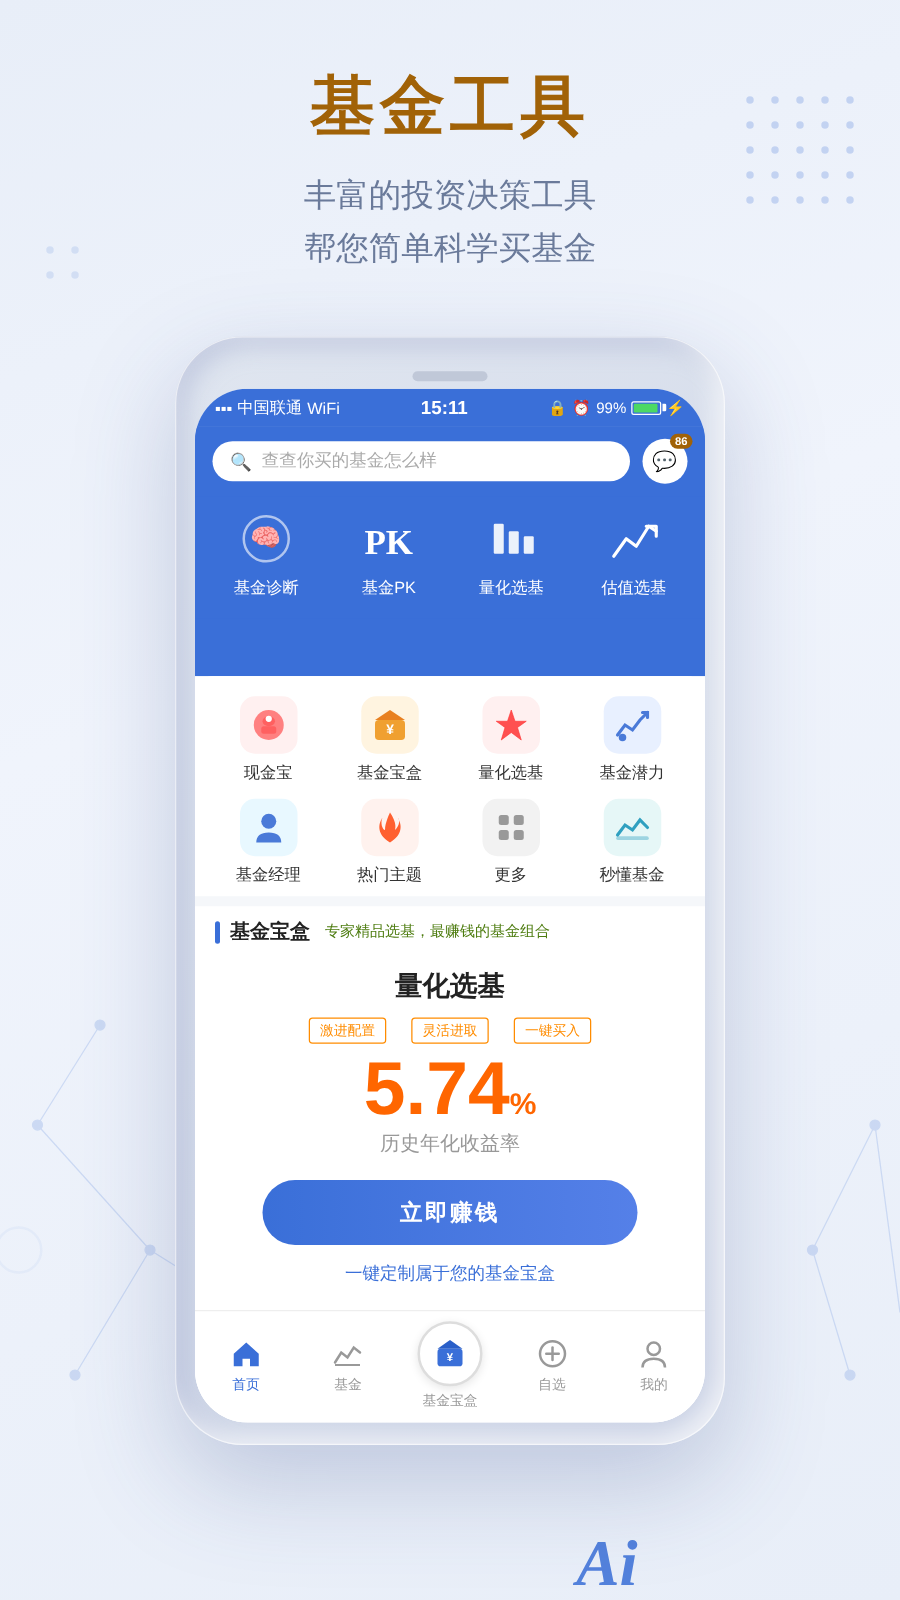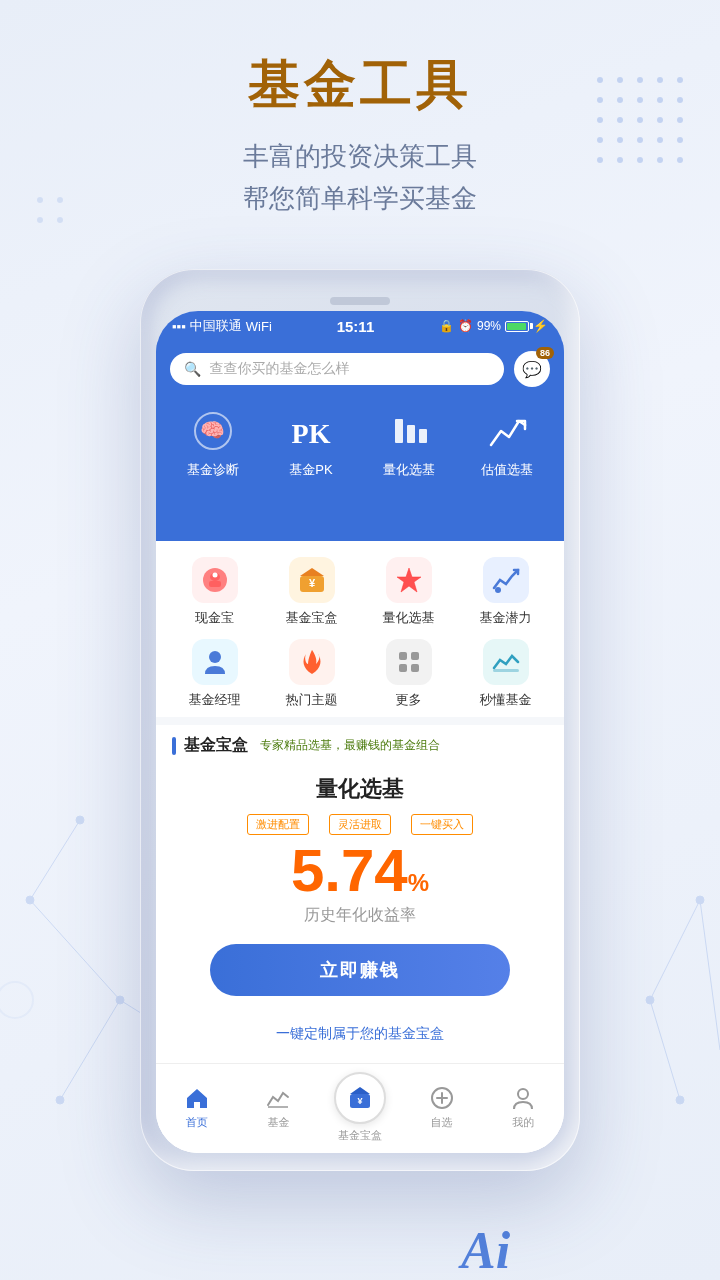--- a/index.html
+++ b/index.html
@@ -299,21 +299,21 @@
       background: linear-gradient(90deg, #3a6fd8, #5580e8);
       color: white;
       border: none;
       border-radius: 28px;
       padding: 14px 0;
       width: 80%;
       font-size: 18px;
       font-weight: 600;
       letter-spacing: 2px;
       display: block;
-      margin: 0 auto 29px;
+      margin: 0 auto 14px;
       cursor: pointer;
     }
     .customize-link {
       font-size: 14px;
       color: #3a6fd8;
       margin-top: 4px;
     }
 
     
     .bottom-nav {

